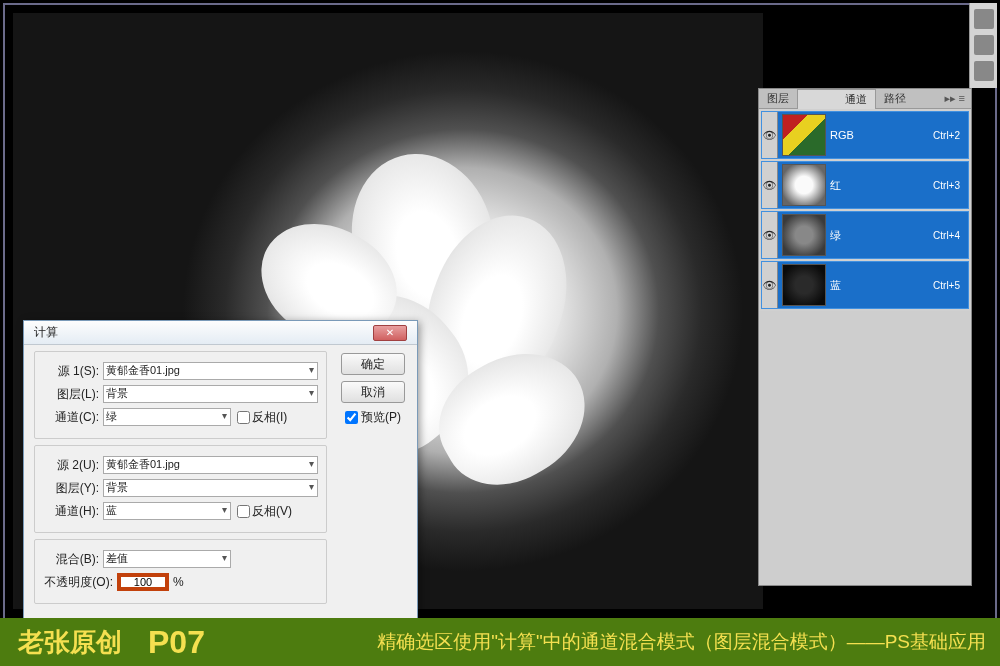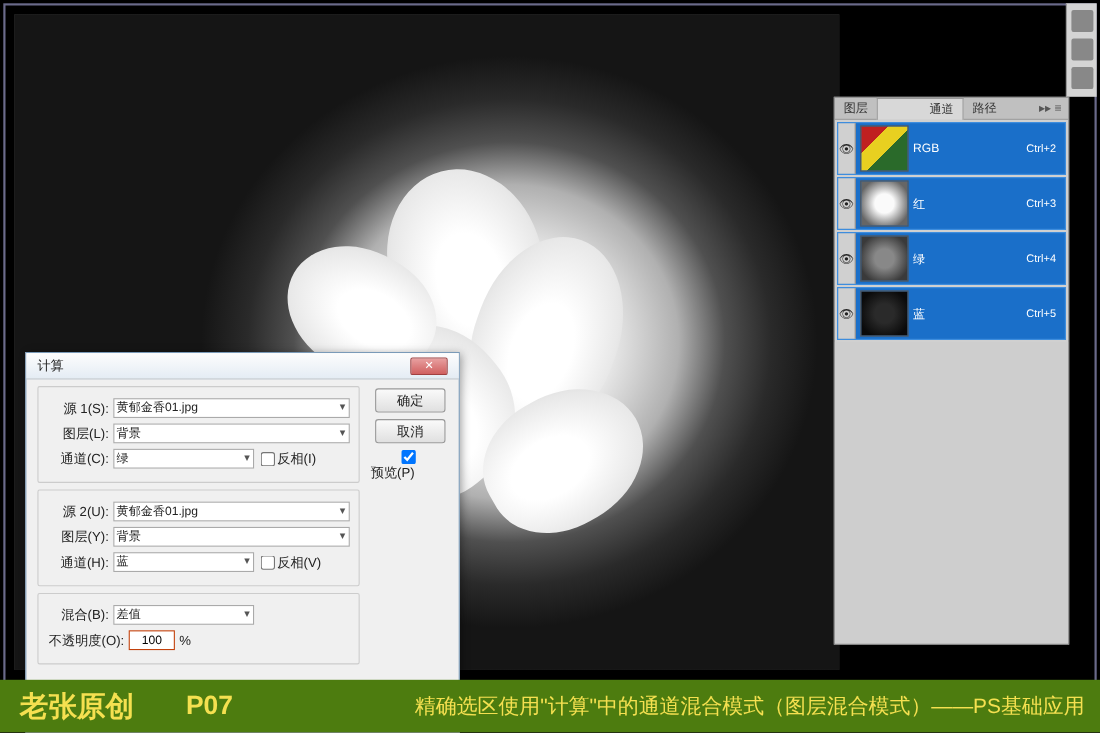--- a/index.html
+++ b/index.html
@@ -9,21 +9,21 @@
   .flower-bg { width: 100%; height: 100%; background: radial-gradient(ellipse 280px 260px at 60% 50%, #fafafa 0%, #f0f0f0 30%, #b0b0b0 55%, #505050 70%, #2a2a2a 85%, #151515 100%); position: relative; }
   .petal { position: absolute; background: radial-gradient(ellipse at 50% 60%, #fff 30%, #e8e8e8 70%, #ccc 100%); border-radius: 50% 50% 45% 45%; }
   .p1 { width: 140px; height: 170px; left: 340px; top: 140px; transform: rotate(-15deg); }
   .p2 { width: 130px; height: 180px; left: 420px; top: 200px; transform: rotate(20deg); }
   .p3 { width: 150px; height: 160px; left: 300px; top: 280px; transform: rotate(-40deg); }
   .p4 { width: 120px; height: 150px; left: 440px; top: 330px; transform: rotate(60deg); }
   .p5 { width: 110px; height: 140px; left: 260px; top: 200px; transform: rotate(-60deg); }
 
   .footer { position: absolute; left: 0; bottom: 0; width: 1000px; height: 48px; background: #4d7c0f; display: flex; align-items: center; color: #f5e050; font-weight: bold; }
   .footer .author { font-size: 26px; margin-left: 18px; }
-  .footer .page { font-size: 24px; margin-left: 47px; color: #f5e050; }
+  .footer .page { font-size: 32px; margin-left: 26px; color: #f5e050; }
   .footer .right { margin-left: auto; margin-right: 14px; font-size: 19px; font-weight: normal; color: #f5e050; }
 
   .toolstrip { position: absolute; right: 3px; top: 3px; width: 28px; height: 85px; background: #d4d4d4; border-left: 1px solid #999; }
   .toolstrip .ticon { width: 20px; height: 20px; margin: 6px auto; background: #888; border-radius: 2px; }
 
   .panel { position: absolute; right: 28px; top: 88px; width: 214px; background: #d0d0d0; border: 1px solid #888; font-size: 11px; }
   .panel-tabs { display: flex; height: 20px; background: #c0c0c0; border-bottom: 1px solid #999; align-items: center; }
   .panel-tabs .tab { padding: 2px 8px; color: #333; cursor: pointer; }
   .panel-tabs .tab.active { background: #d8d8d8; border: 1px solid #999; border-bottom: none; padding-left: 47px; }
   .panel-tabs .menu-icon { margin-left: auto; padding: 0 6px; color: #555; }
@@ -48,25 +48,25 @@
   .section { border: 1px solid #ccc; border-radius: 2px; padding: 6px 8px 8px 8px; margin-bottom: 6px; position: relative; }
   .section.noborder { border: none; padding-left: 0; }
   .row { display: flex; align-items: center; margin: 3px 0; height: 20px; }
   .row .lbl { width: 56px; text-align: right; margin-right: 4px; font-size: 12px; }
   .row .lbl.wide { width: 70px; }
   .row select, .row .sel { flex: 1; height: 18px; border: 1px solid #aaa; background: #fff; font-size: 11px; padding: 0 2px; position: relative; }
   .row .sel::after { content: "▾"; position: absolute; right: 3px; top: 1px; font-size: 10px; color: #555; }
   .row .sel.short { flex: 0 0 128px; }
   .row input[type=checkbox] { margin-left: 6px; margin-right: 2px; }
   .row .chklbl { font-size: 12px; }
-  .row input.num { width: 42px; height: 18px; border: 1px solid #c2410c; text-align: center; font-size: 11px; }
+  .row input.num { width: 52px; height: 18px; border: 4px solid #c2410c; text-align: center; font-size: 11px; }
   .row .pct { margin-left: 4px; }
   .dialog-right { width: 72px; margin-left: 10px; }
   .btn { display: block; width: 64px; height: 22px; margin: 2px auto 6px auto; background: linear-gradient(#fafafa, #e0e0e0); border: 1px solid #999; border-radius: 3px; font-size: 12px; text-align: center; line-height: 20px; }
-  .preview-row { display: flex; margin-top: 6px; justify-content: center; flex-direction: column; }
+  .preview-row { display: flex; align-items: center; margin-top: 6px; justify-content: center; }
   .preview-row input { margin-right: 3px; }
 </style>
 </head>
 <body>
 
 <div class="outer-border"></div>
 
 <div class="canvas-area">
   <div class="flower-bg">
     <div class="petal p1"></div>

